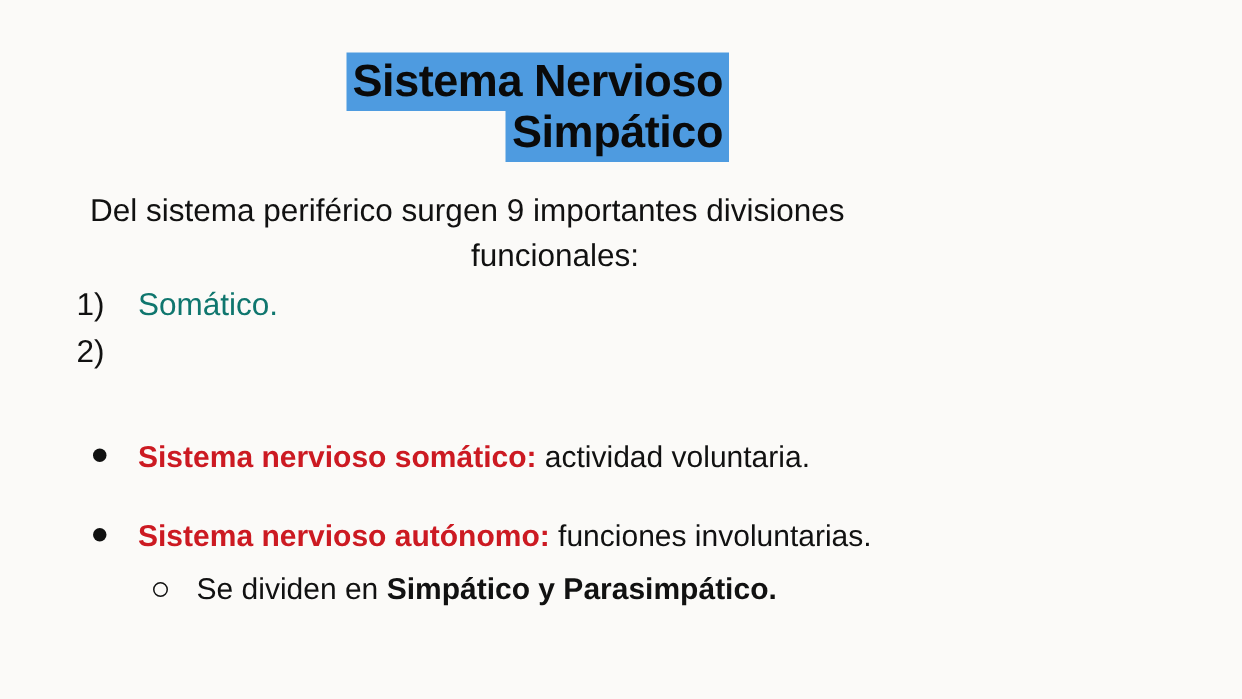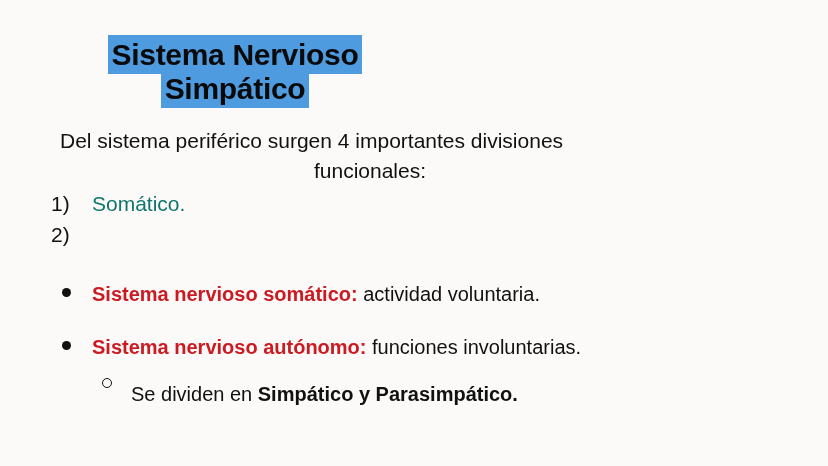--- a/index.html
+++ b/index.html
@@ -19,24 +19,24 @@
 
   .slide {
     position: absolute;
     inset: 0;
     background: #fbfaf8;
   }
 
   
   .title-block {
     position: absolute;
-    left: 0;
+    left: 16px;
     top: 38px;
     width: 470px;
-    text-align: center;
+    text-align: right;
     line-height: 1.0;
   }
   .title-line {
     display: block;
     font-size: 30px;
     font-weight: bold;
     letter-spacing: -0.3px;
     color: #0a0a0a;
     line-height: 34px;
   }
@@ -83,21 +83,21 @@
     color: #111111;
   }
   .num-text {
     color: #0f766e;
   }
 
   
   .bullets {
     position: absolute;
     left: 62px;
-    top: 280px;
+    top: 291px;
     width: 700px;
     font-size: 20px;
   }
   .bullet-item {
     display: flex;
     align-items: flex-start;
     margin-bottom: 24px;
   }
   .bullet-item:last-child {
     margin-bottom: 0;
@@ -150,39 +150,38 @@
     height: 8px;
     border-radius: 50%;
     border: 1.6px solid #111111;
     background: transparent;
     vertical-align: middle;
     margin-top: -2px;
   }
   .sub-text {
     line-height: 28px;
     color: #111111;
-    margin-top: 12px;
   }
   .sub-text .bold {
     font-weight: bold;
     color: #111111;
   }
 </style>
 </head>
 <body>
 
 <div class="slide">
 
   <div class="title-block">
     <span class="title-line"><span class="hl">Sistema Nervioso</span></span>
     <span class="title-line"><span class="hl">Simpático</span></span>
   </div>
 
   <div class="intro">
-    <span>Del sistema periférico surgen 4 importantes divisiones</span>
+    <span>Del sistema periférico surgen 9 importantes divisiones</span>
     <span class="last-line">funcionales:</span>
   </div>
 
   <div class="num-list">
     <div class="num-item">
       <span class="num-marker">1)</span>
       <span class="num-text">Somático.</span>
     </div>
     <div class="num-item">
       <span class="num-marker">2)</span>

